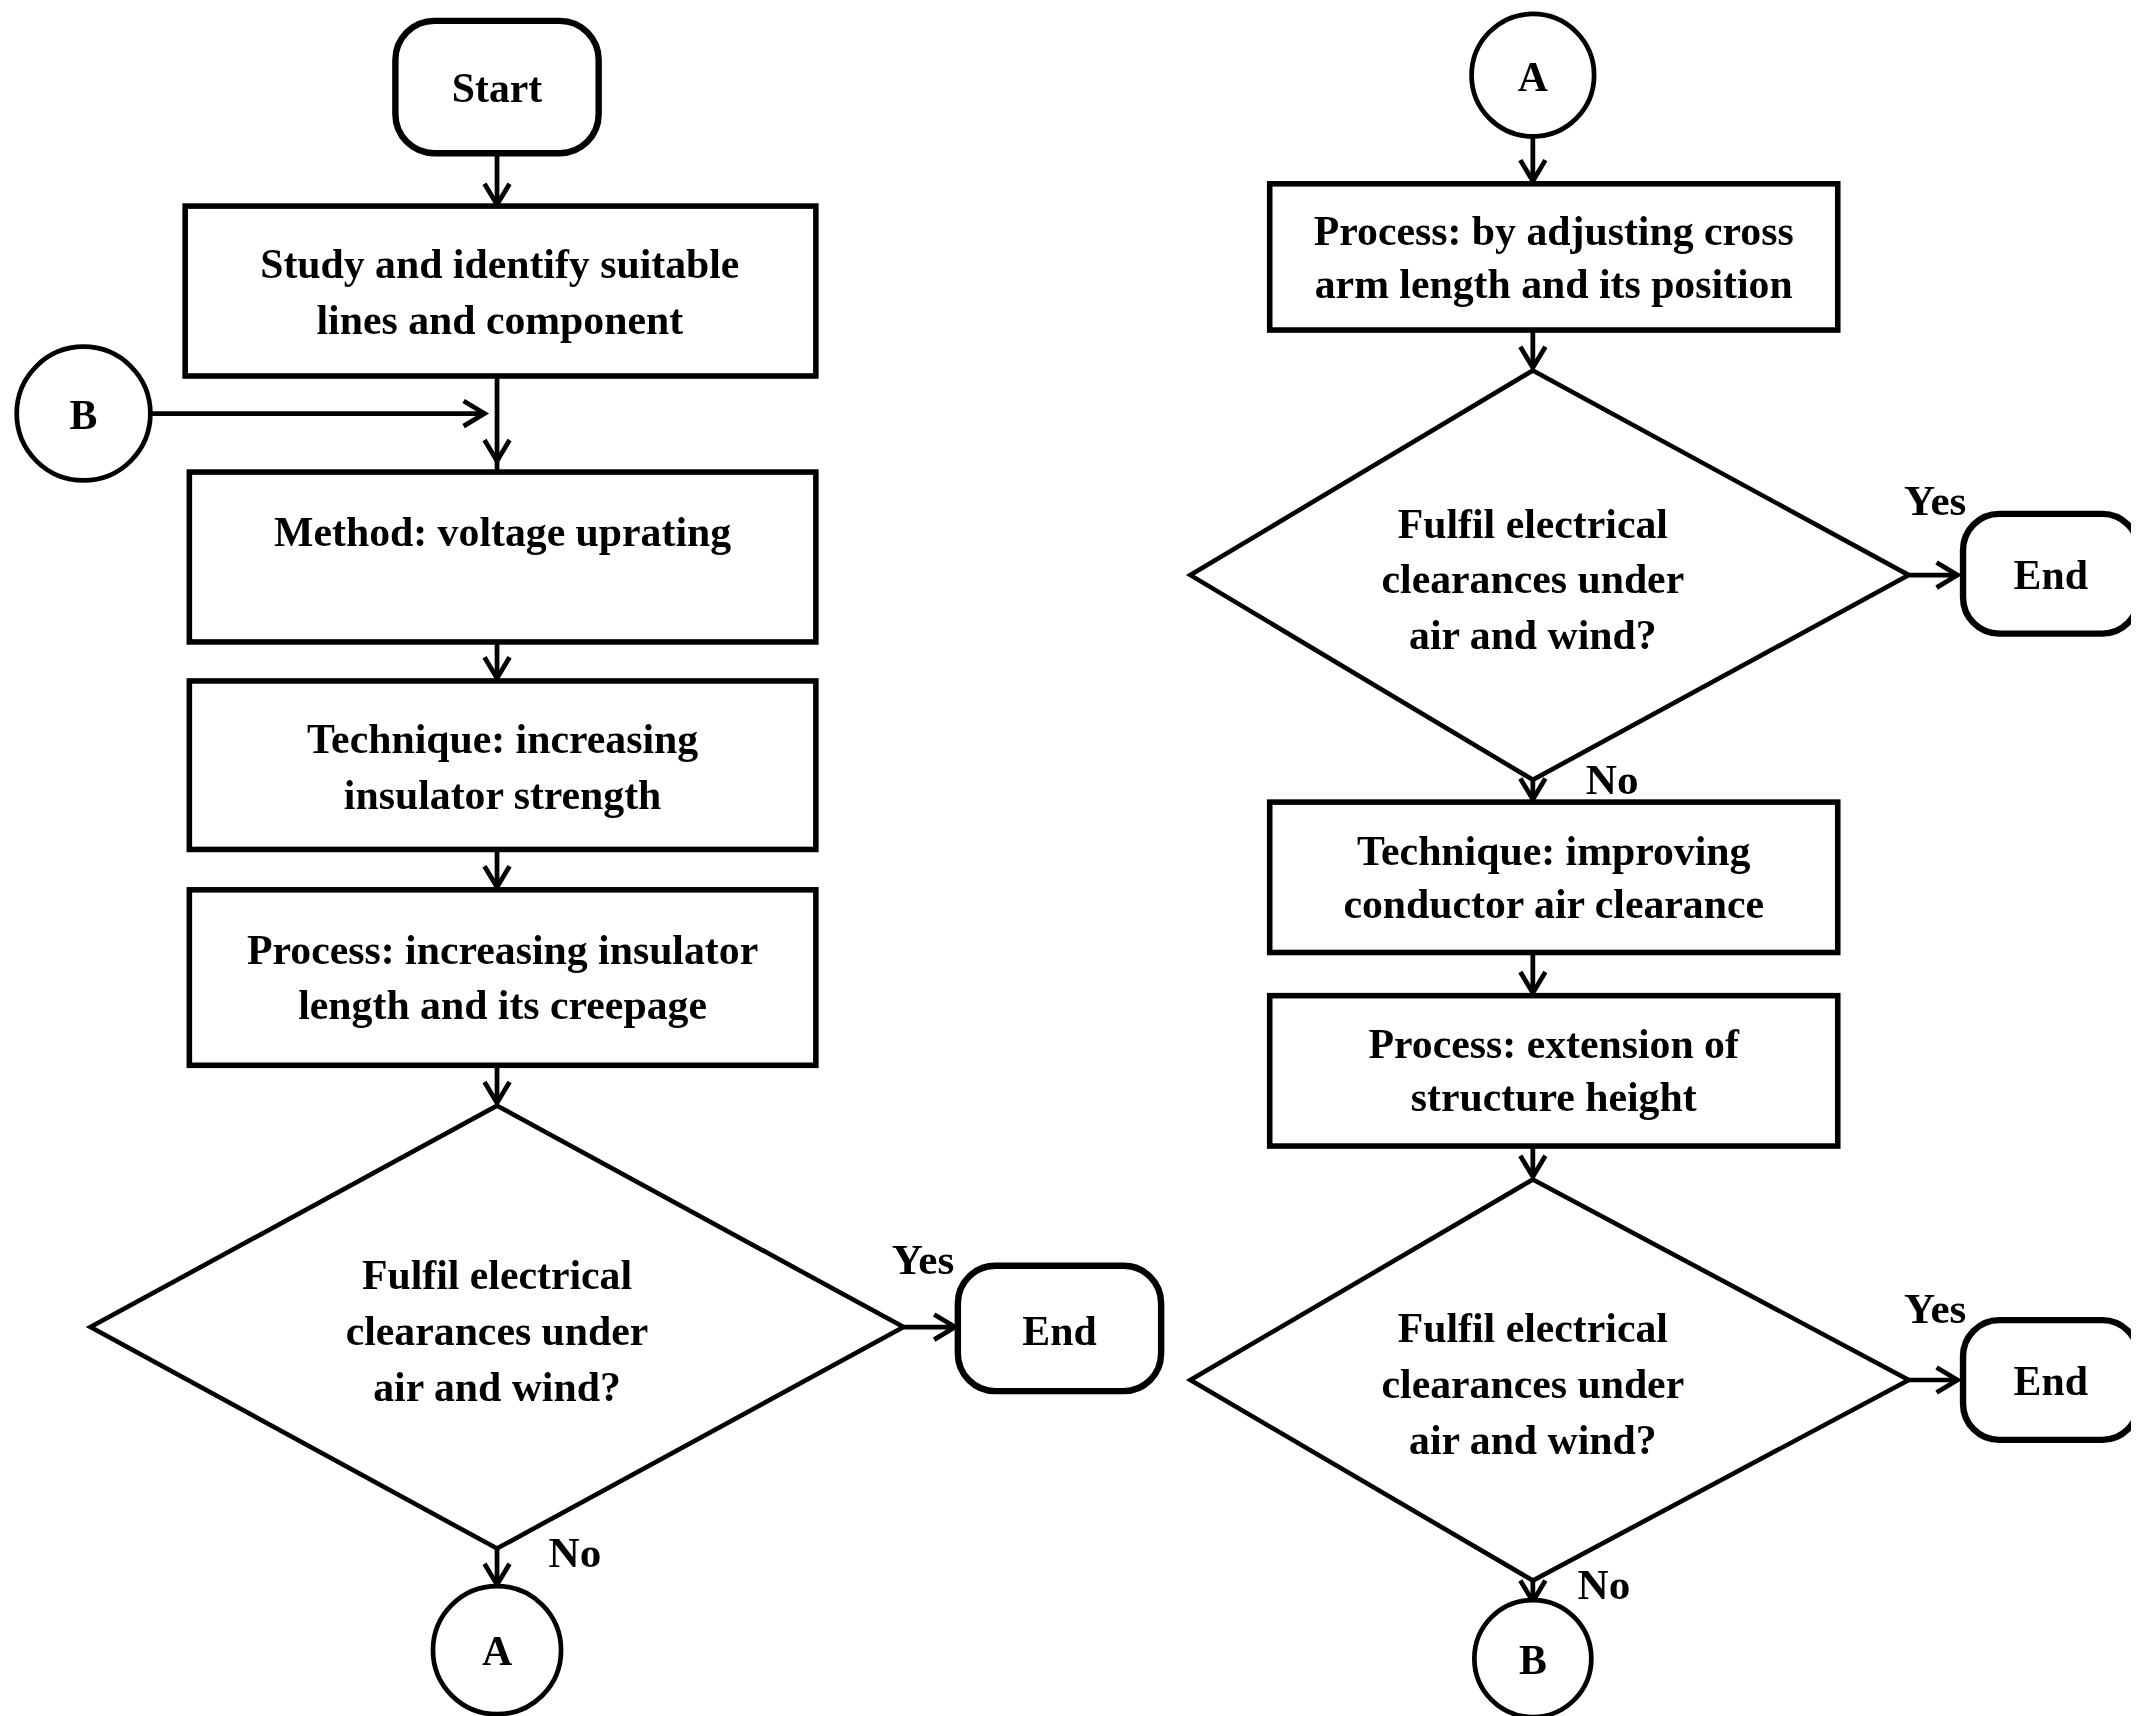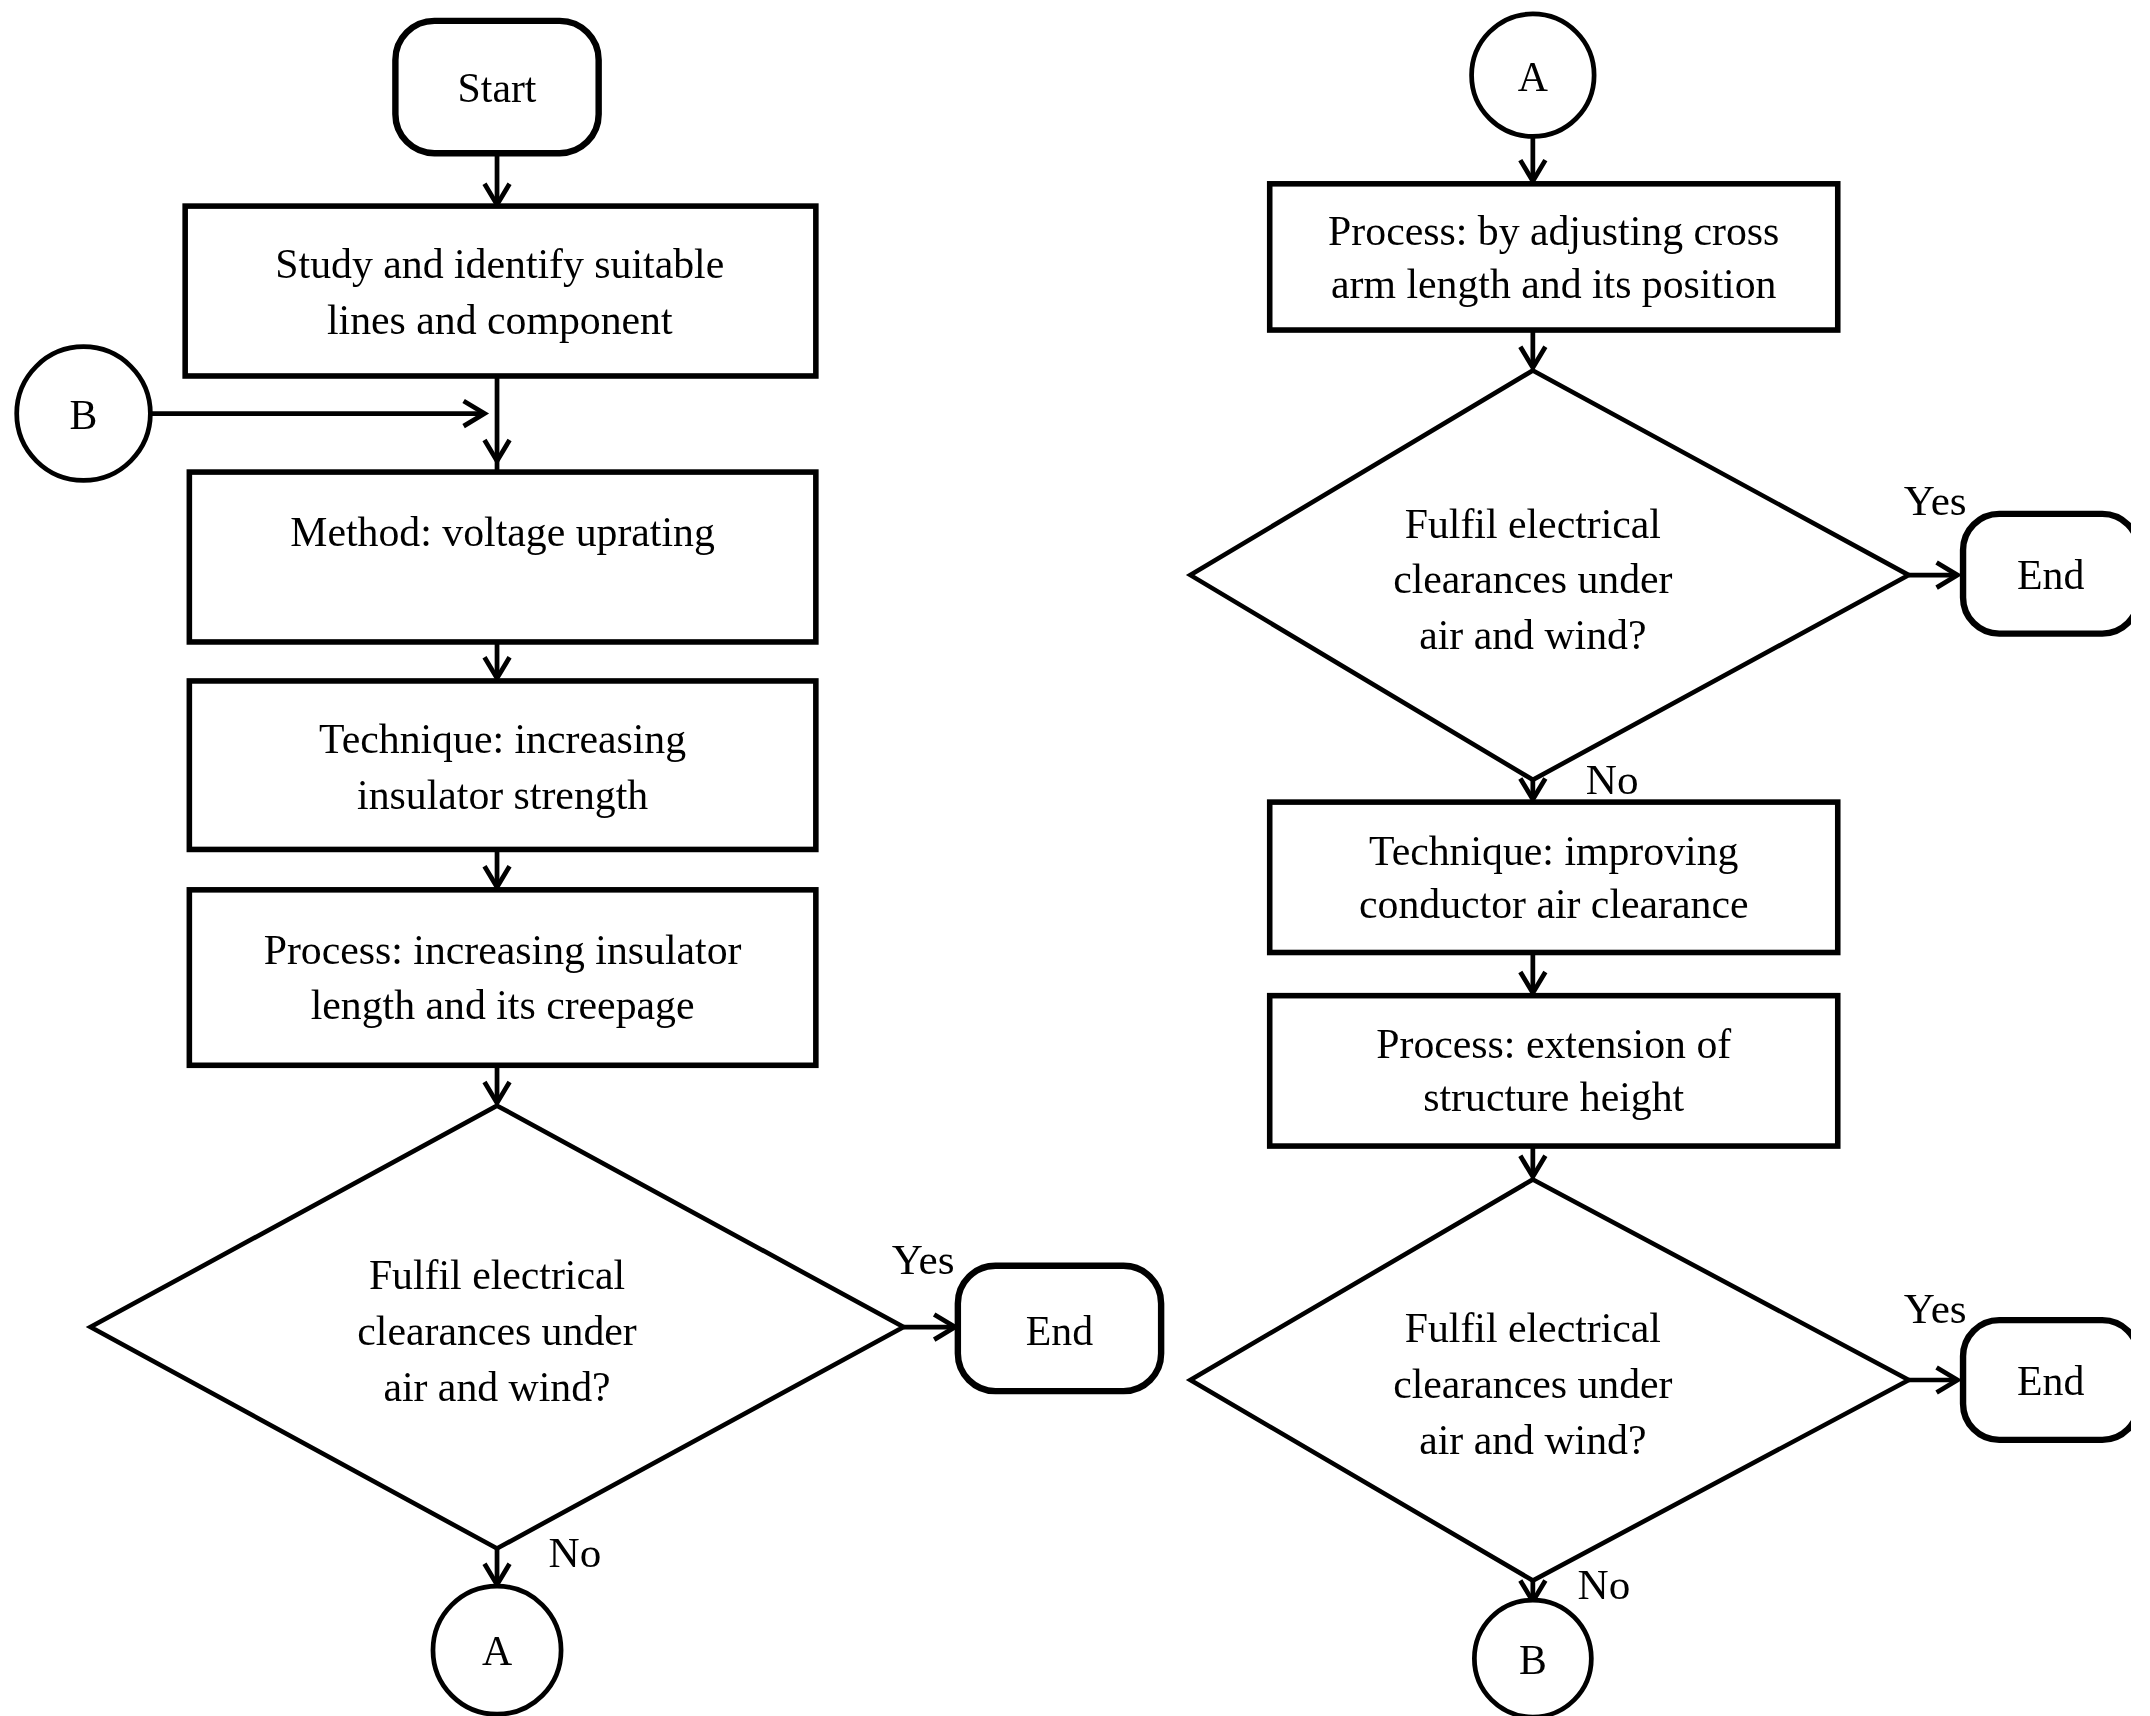--- a/index.html
+++ b/index.html
@@ -1,16 +1,16 @@
 <!DOCTYPE html>
 <html style="font-size:8.6px"><head>
 <meta charset="utf-8">
 <style>
   html,body{margin:0;padding:0;background:#ffffff;}
-  .canvas{position:relative;width:2131px;height:1717px;background:#ffffff;overflow:hidden;}
+  .canvas{position:relative;width:2131px;height:1717px;background:#ffffff;overflow:hidden;font-weight:bold;}
   svg{position:absolute;left:0;top:0;}
   .box{fill:#ffffff;stroke:#000000;stroke-width:4;}
   .terminal{fill:#ffffff;stroke:#000000;stroke-width:4.6;}
   .diamond{fill:#ffffff;stroke:#000000;stroke-width:3.3;}
   .conn-circle{fill:#ffffff;stroke:#000000;stroke-width:3.4;}
   .shaft{stroke:#000000;stroke-width:3.4;fill:none;}
   .chevron{stroke:#000000;stroke-width:3.4;fill:none;stroke-linejoin:miter;}
   text{font-family:"Liberation Serif","DejaVu Serif",serif;font-size:30px;fill:#000000;text-anchor:middle;}
   .lbl{font-size:31px;}
 </style>

